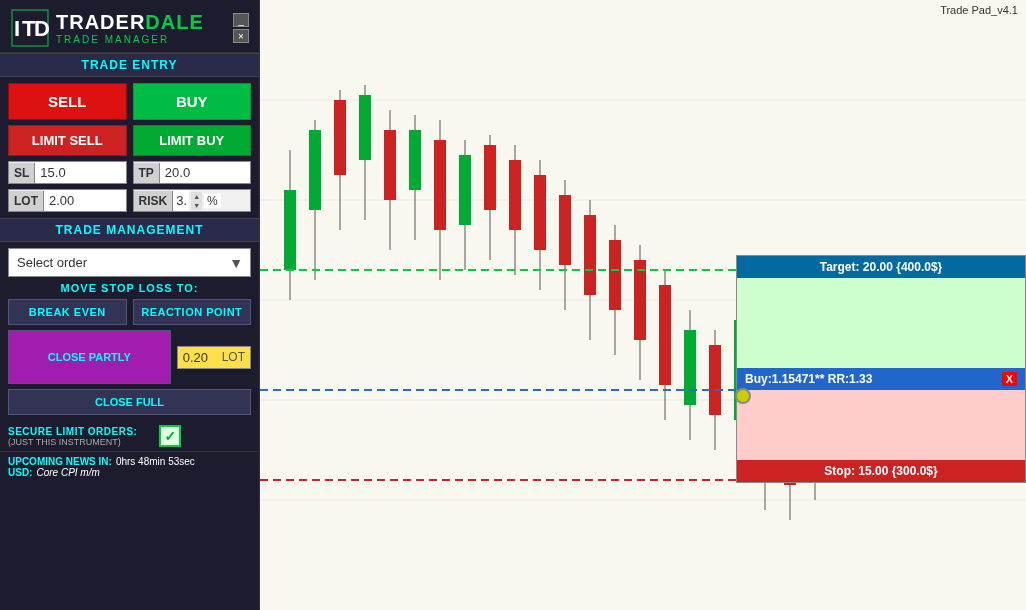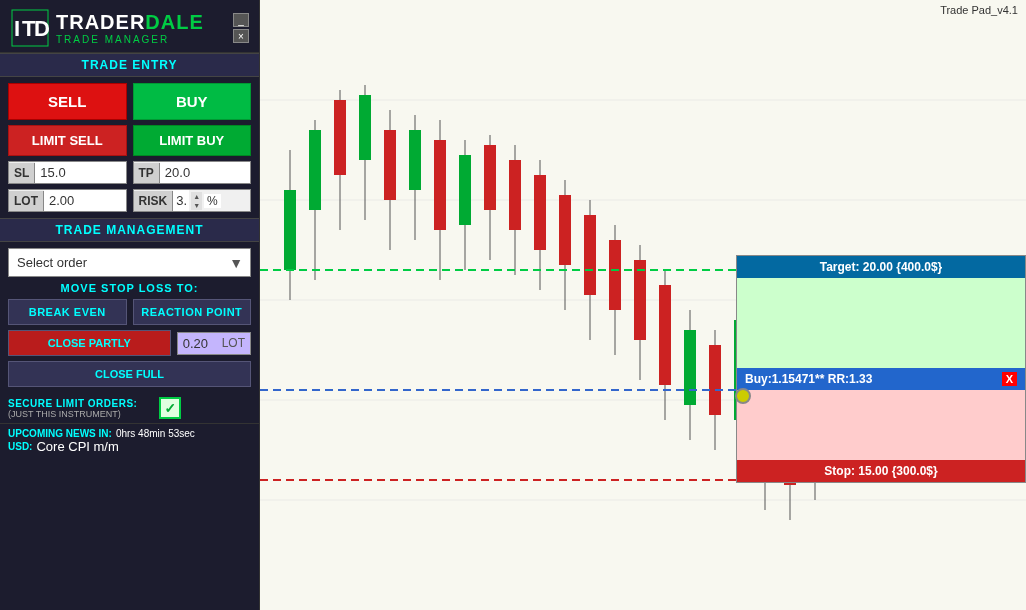--- a/index.html
+++ b/index.html
@@ -291,32 +291,32 @@
       letter-spacing: 0.5px;
     }
 
     .lot-row {
       display: flex;
       gap: 6px;
       align-items: center;
     }
     .btn-close-partly {
       flex: 1;
-      background: #b91c1c;
+      background: #a21caf;
       color: cyan;
       border: 1px solid #555577;
-      padding: 6px 4px;
+      padding: 20px 4px;
       font-size: 11px;
       font-weight: bold;
       cursor: pointer;
     }
     .lot-input-group {
       display: flex;
       align-items: center;
-      background: #c4b5fd;
+      background: #fde047;
       border: 1px solid #888;
       padding: 3px 5px;
       gap: 4px;
     }
     .lot-value {
       font-size: 13px;
       color: #333;
       width: 35px;
     }
     .lot-label-text {
@@ -394,21 +394,22 @@
       color: white;
       font-size: 10px;
     }
     .news-currency {
       color: cyan;
       font-size: 10px;
       font-weight: bold;
     }
     .news-desc {
       color: white;
-      font-size: 13px;
+      font-size: 10px;
+      font-style: italic;
     }
 
     
     .chart-area {
       flex: 1;
       background: #f5f5f0;
       position: relative;
       overflow: hidden;
     }
 

